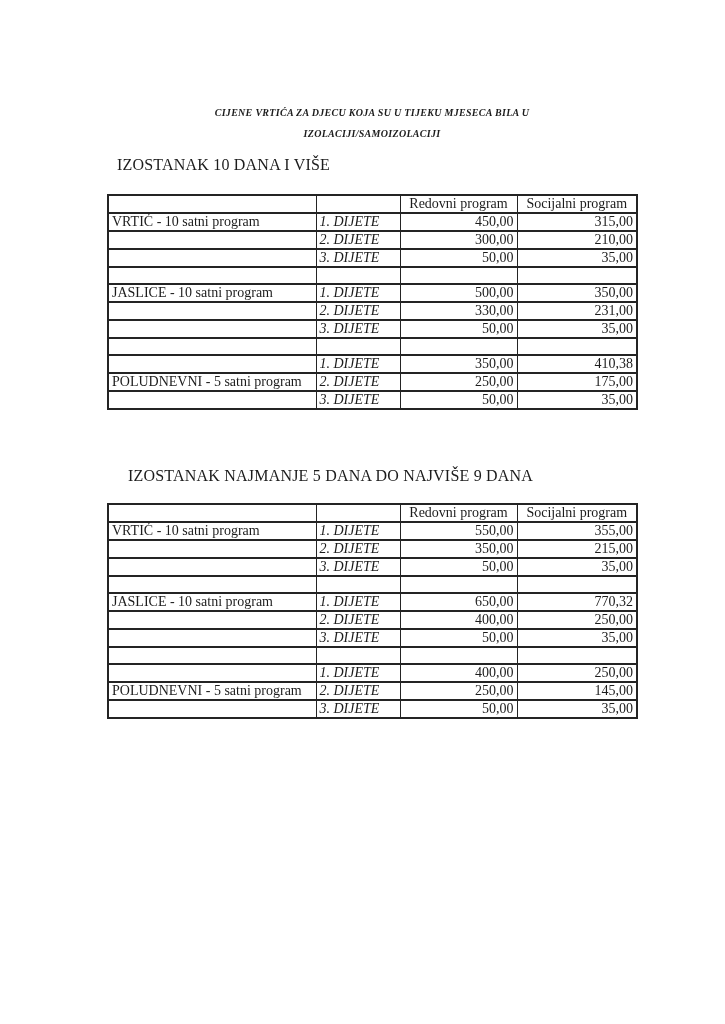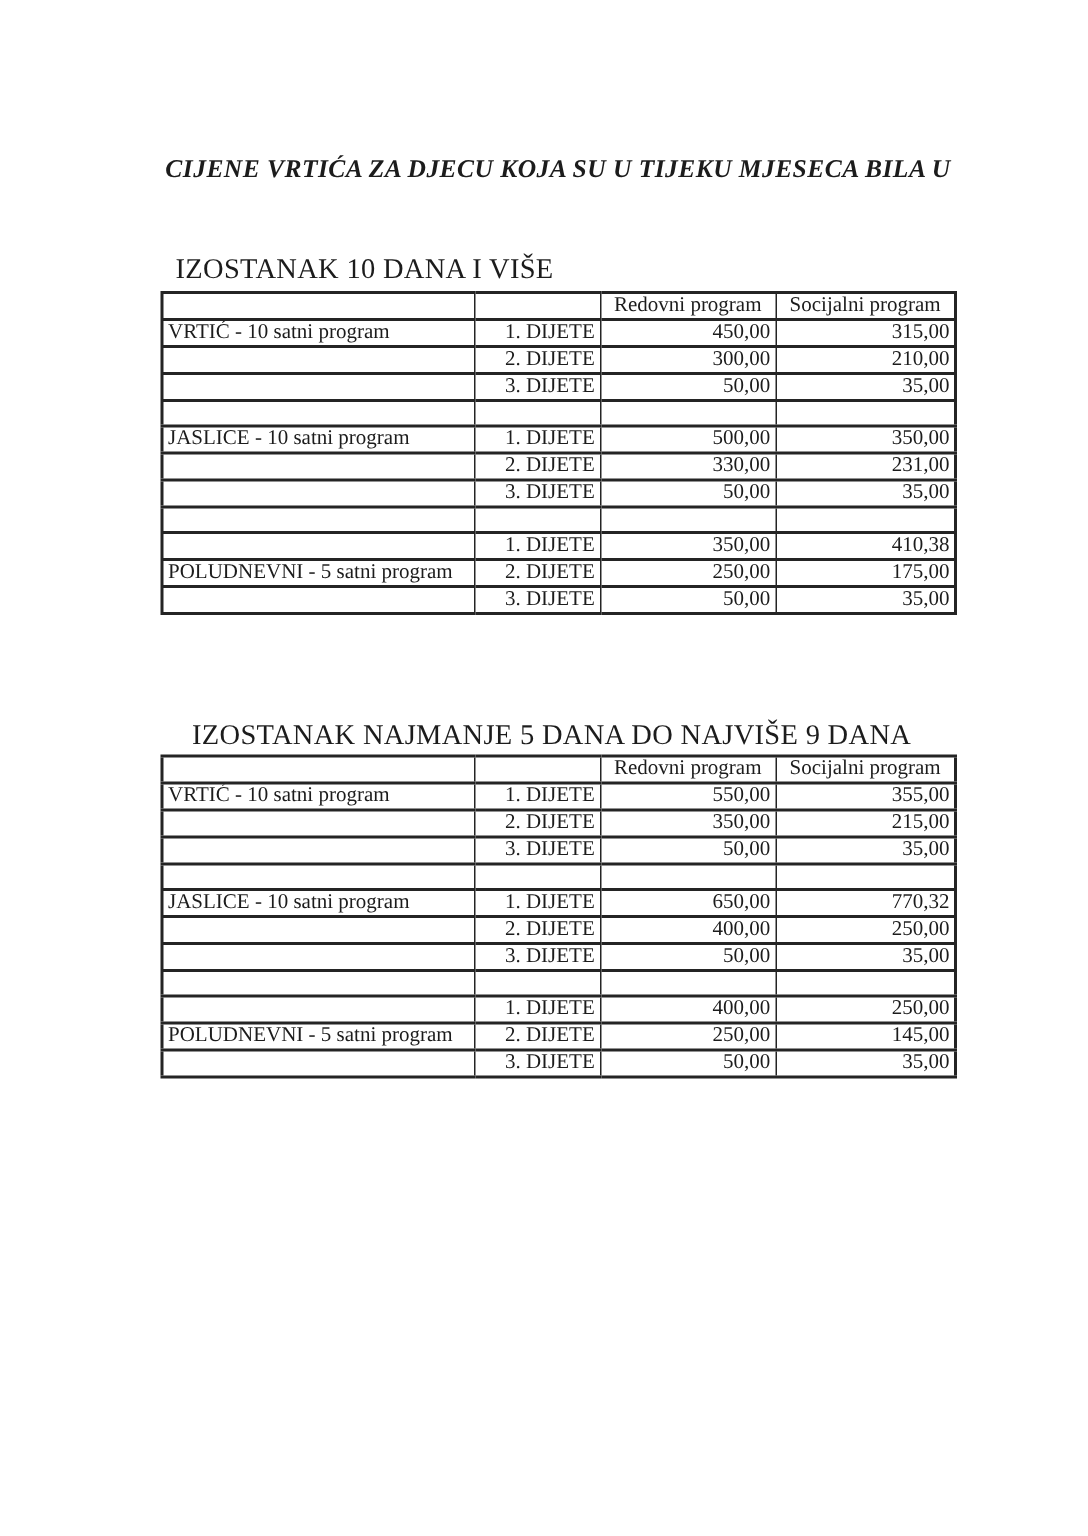--- a/index.html
+++ b/index.html
@@ -15,30 +15,29 @@
   .page {
     position: absolute; inset: 0;
     background: #ffffff;
   }
   .doc-title {
     position: absolute;
     top: 102px; left: 107px; width: 530px;
     text-align: center;
     font-weight: bold;
     font-style: italic;
-    font-size: 17px;
+    font-size: 10px;
     line-height: 21px;
     letter-spacing: 0.3px;
   }
   .section-heading {
     position: absolute;
-    font-size: 19px;
+    font-size: 16px;
     letter-spacing: 0.2px;
     white-space: nowrap;
-    margin-top: 13px;
   }
   #heading-1 { top: 156px; left: 117px; }
   #heading-2 { top: 467px; left: 128px; }
   table.price {
     position: absolute;
     left: 107px;
     width: 531px;
     border-collapse: collapse;
     table-layout: fixed;
     font-size: 14px;
@@ -50,31 +49,32 @@
     border: 1px solid #242424;
     border-top-width: 2px;
     border-bottom-width: 2px;
     height: 17px;
     padding: 0 3px;
     overflow: hidden;
     white-space: nowrap;
     vertical-align: middle;
   }
   td.lbl { text-align: left; }
-  td.chd { text-align: right; }
+  td.chd { text-align: left; font-style: italic; }
   td.num { text-align: right; padding-right: 4px; }
   td.hdr { text-align: center; margin-top: 36px; }
 </style>
 </head>
 <body>
 
 <div class="page">
 
   <div class="doc-title">
     <div>CIJENE VRTIĆA ZA DJECU KOJA SU U TIJEKU MJESECA BILA U</div>
+    <div>IZOLACIJI/SAMOIZOLACIJI</div>
   </div>
 
   <div class="section-heading" id="heading-1">IZOSTANAK 10 DANA I VIŠE</div>
 
   <table class="price" id="table-1">
     <colgroup>
         <col style="width:208px">
         <col style="width:84px">
         <col style="width:117px">
         <col style="width:120px">

